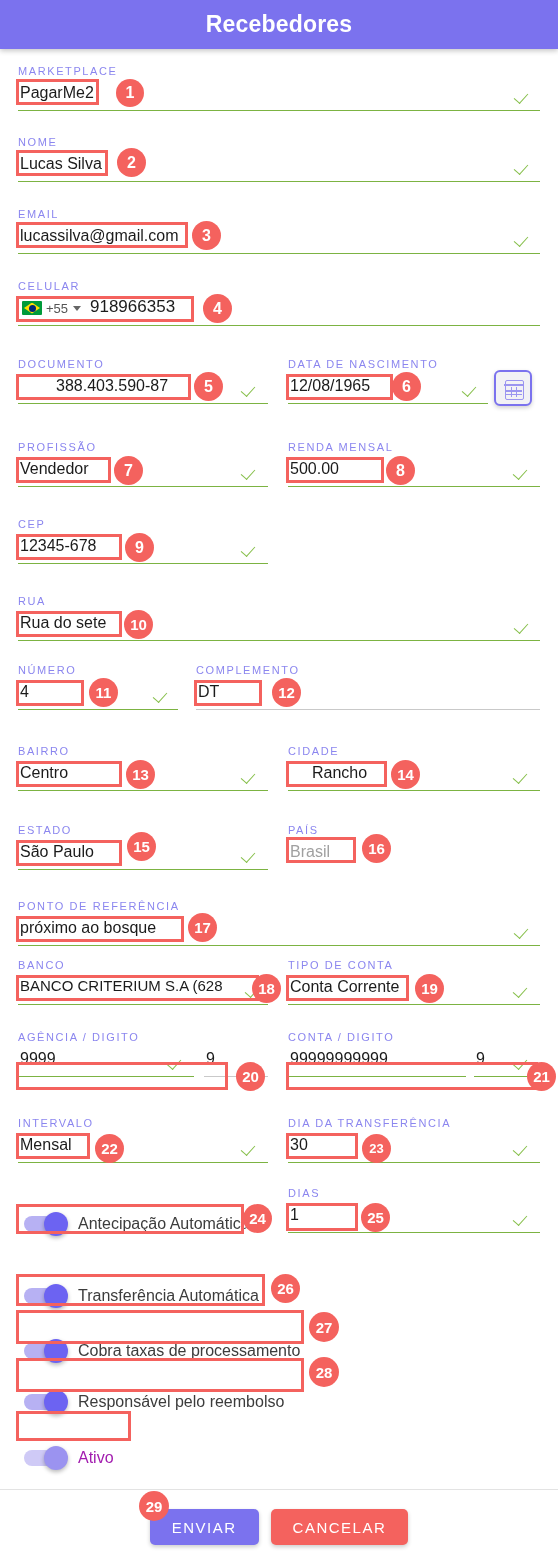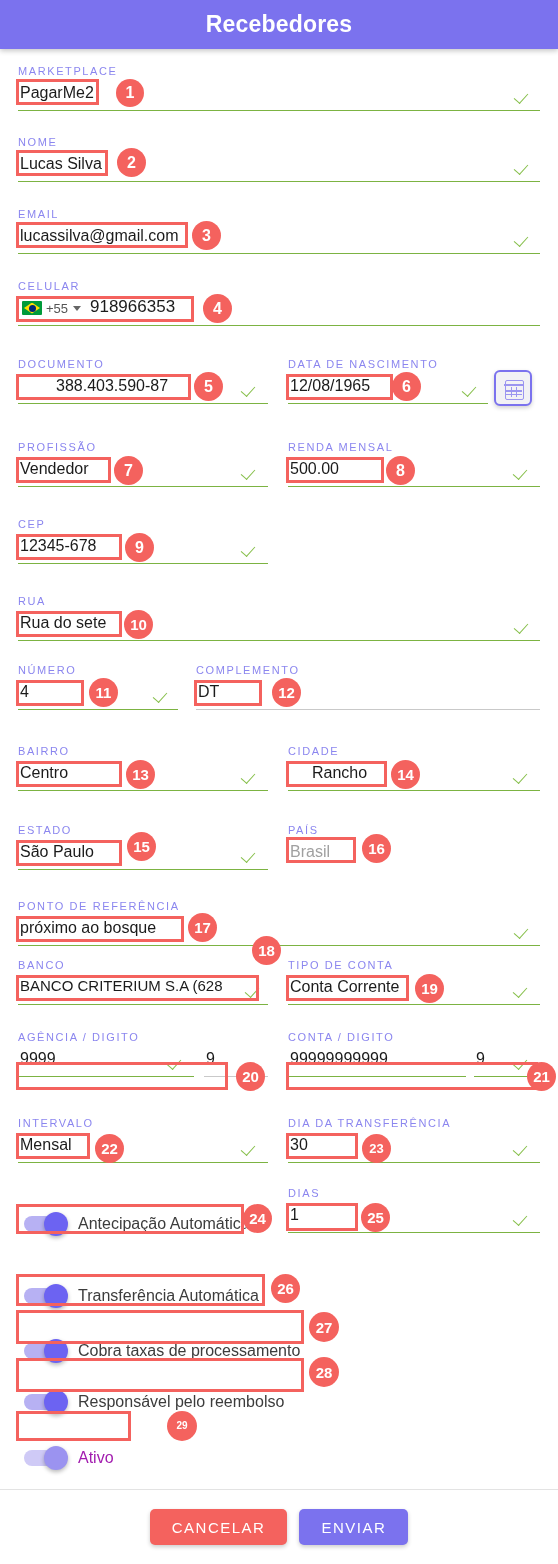--- a/index.html
+++ b/index.html
@@ -368,22 +368,22 @@
           <div class="knob"></div>
         </div>
       <div class="toggle-label muted">Ativo</div>
     </div>
 
   </div>
 
   <div class="divider"></div>
 
   <div class="footer">
+    <button class="btn send">ENVIAR</button>
     <button class="btn cancel">CANCELAR</button>
-    <button class="btn send">ENVIAR</button>
   </div>
 
   <div class="ann-box" style="left:16px; top:79px;  width:83px;  height:26px;"></div>
   <div class="ann-box" style="left:16px; top:150px; width:92px;  height:26px;"></div>
   <div class="ann-box" style="left:16px; top:222px; width:172px; height:26px;"></div>
   <div class="ann-box" style="left:16px; top:296px; width:178px; height:26px;"></div>
   <div class="ann-box" style="left:16px; top:374px; width:175px; height:26px;"></div>
   <div class="ann-box" style="left:286px; top:374px; width:107px; height:26px;"></div>
   <div class="ann-box" style="left:16px; top:457px; width:95px;  height:26px;"></div>
   <div class="ann-box" style="left:286px; top:457px; width:98px;  height:26px;"></div>
@@ -419,26 +419,26 @@
   <div class="ann-num" style="left:386px; top:456px; width:29px; height:29px; font-size:16px;">8</div>
   <div class="ann-num" style="left:125px; top:533px; width:29px; height:29px; font-size:16px;">9</div>
   <div class="ann-num" style="left:124px; top:610px; width:29px; height:29px; font-size:15px;">10</div>
   <div class="ann-num" style="left:89px;  top:678px; width:29px; height:29px; font-size:15px;">11</div>
   <div class="ann-num" style="left:272px; top:678px; width:29px; height:29px; font-size:15px;">12</div>
   <div class="ann-num" style="left:126px; top:760px; width:29px; height:29px; font-size:15px;">13</div>
   <div class="ann-num" style="left:391px; top:760px; width:29px; height:29px; font-size:15px;">14</div>
   <div class="ann-num" style="left:127px; top:832px; width:29px; height:29px; font-size:15px;">15</div>
   <div class="ann-num" style="left:362px; top:834px; width:29px; height:29px; font-size:15px;">16</div>
   <div class="ann-num" style="left:188px; top:913px; width:29px; height:29px; font-size:15px;">17</div>
-  <div class="ann-num" style="left:252px; top:936px; width:29px; height:29px; font-size:15px;">18</div>
+  <div class="ann-num" style="left:252px; top:974px; width:29px; height:29px; font-size:15px;">18</div>
   <div class="ann-num" style="left:415px; top:974px; width:29px; height:29px; font-size:15px;">19</div>
   <div class="ann-num" style="left:236px; top:1062px; width:29px; height:29px; font-size:15px;">20</div>
   <div class="ann-num" style="left:527px; top:1062px; width:29px; height:29px; font-size:15px;">21</div>
   <div class="ann-num" style="left:95px;  top:1134px; width:29px; height:29px; font-size:15px;">22</div>
   <div class="ann-num" style="left:362px; top:1134px; width:29px; height:29px; font-size:13px;">23</div>
   <div class="ann-num" style="left:243px; top:1204px; width:29px; height:29px; font-size:15px;">24</div>
   <div class="ann-num" style="left:361px; top:1203px; width:29px; height:29px; font-size:15px;">25</div>
   <div class="ann-num" style="left:271px; top:1274px; width:29px; height:29px; font-size:15px;">26</div>
   <div class="ann-num" style="left:309px; top:1312px; width:30px; height:30px; font-size:15px;">27</div>
   <div class="ann-num" style="left:309px; top:1357px; width:30px; height:30px; font-size:15px;">28</div>
-  <div class="ann-num" style="left:139px; top:1411px; width:30px; height:30px; font-size:10px;margin-left:28px;">29</div>
+  <div class="ann-num" style="left:139px; top:1491px; width:30px; height:30px; font-size:15px;">29</div>
 
 </div>
 
 </body></html>

